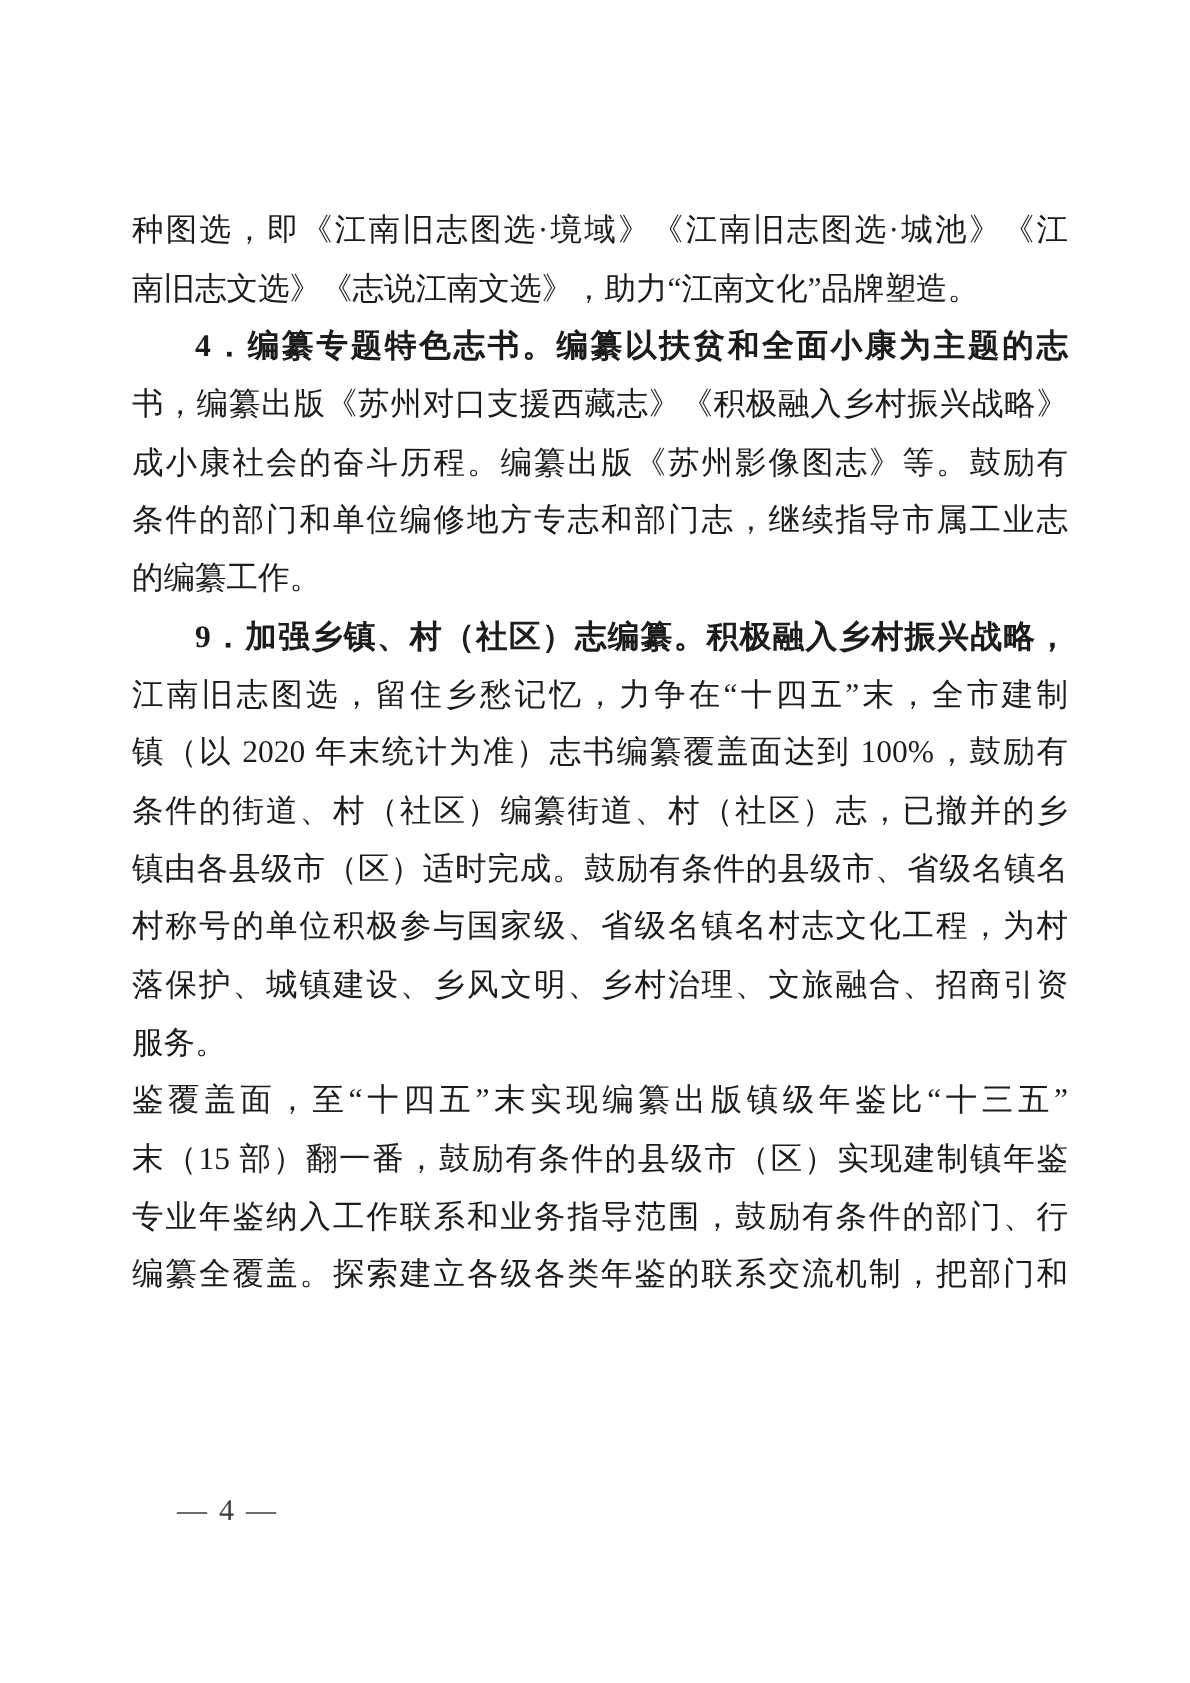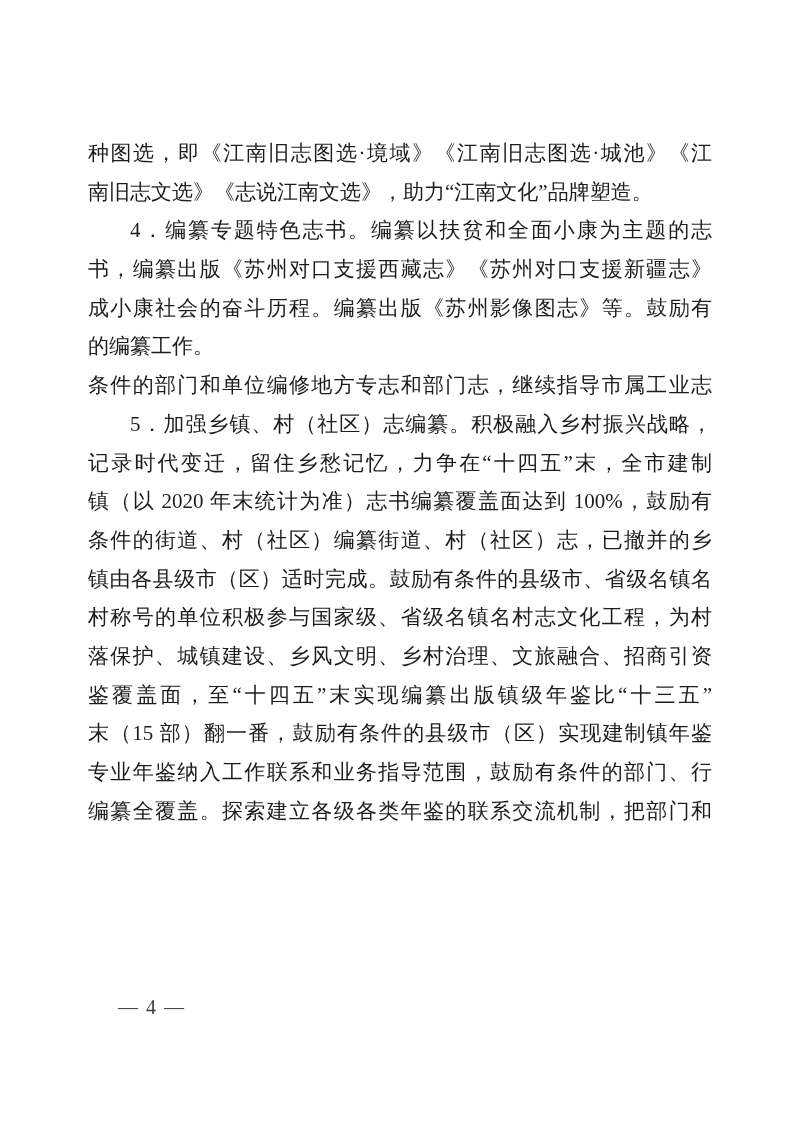--- a/index.html
+++ b/index.html
@@ -30,20 +30,21 @@
   .line {
     height: 38.7px;
     line-height: 38.7px;
     white-space: normal;
     text-align: justify;
     text-align-last: justify;
     letter-spacing: 0;
   }
   .line.indent {
     padding-left: 42px;
+    font-weight: bold;
   }
   .line.para-end {
     text-align: center;
     text-align-last: left;
     font-family: Liberation Serif, serif;
   }
   .footer {
     position: absolute;
     top: 995px;
     left: 118px;
@@ -54,30 +55,31 @@
   }
 </style>
 </head>
 <body>
 
 <div class="page">
   <div class="text-block">
       <div class="line">种图选，即《江南旧志图选·境域》《江南旧志图选·城池》《江</div>
       <div class="line para-end">南旧志文选》《志说江南文选》，助力“江南文化”品牌塑造。</div>
       <div class="line indent">4．编纂专题特色志书。编纂以扶贫和全面小康为主题的志</div>
-      <div class="line">书，编纂出版《苏州对口支援西藏志》《苏州对口支援新疆志》</div>
+      <div class="line">书，编纂出版《苏州对口支援西藏志》《积极融入乡村振兴战略》</div>
       <div class="line">成小康社会的奋斗历程。编纂出版《苏州影像图志》等。鼓励有</div>
+      <div class="line">条件的部门和单位编修地方专志和部门志，继续指导市属工业志</div>
       <div class="line para-end">的编纂工作。</div>
-      <div class="line">条件的部门和单位编修地方专志和部门志，继续指导市属工业志</div>
-      <div class="line indent">5．加强乡镇、村（社区）志编纂。积极融入乡村振兴战略，</div>
-      <div class="line">记录时代变迁，留住乡愁记忆，力争在“十四五”末，全市建制</div>
+      <div class="line indent">9．加强乡镇、村（社区）志编纂。积极融入乡村振兴战略，</div>
+      <div class="line">江南旧志图选，留住乡愁记忆，力争在“十四五”末，全市建制</div>
       <div class="line">镇（以 2020 年末统计为准）志书编纂覆盖面达到 100%，鼓励有</div>
       <div class="line">条件的街道、村（社区）编纂街道、村（社区）志，已撤并的乡</div>
       <div class="line">镇由各县级市（区）适时完成。鼓励有条件的县级市、省级名镇名</div>
       <div class="line">村称号的单位积极参与国家级、省级名镇名村志文化工程，为村</div>
       <div class="line">落保护、城镇建设、乡风文明、乡村治理、文旅融合、招商引资</div>
+      <div class="line para-end">服务。</div>
       <div class="line">鉴覆盖面，至“十四五”末实现编纂出版镇级年鉴比“十三五”</div>
       <div class="line">末（15 部）翻一番，鼓励有条件的县级市（区）实现建制镇年鉴</div>
       <div class="line">专业年鉴纳入工作联系和业务指导范围，鼓励有条件的部门、行</div>
       <div class="line">编纂全覆盖。探索建立各级各类年鉴的联系交流机制，把部门和</div>
     </div>
   <div class="footer">— 4 —</div>
 </div>
 
 </body></html>

